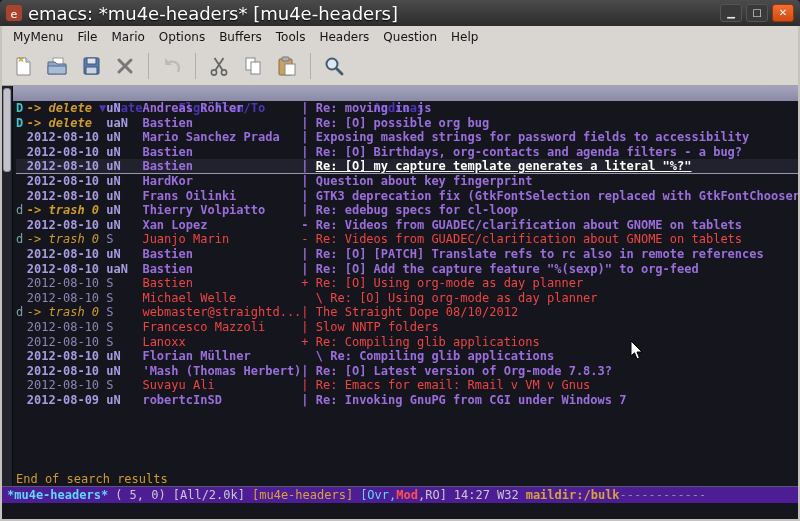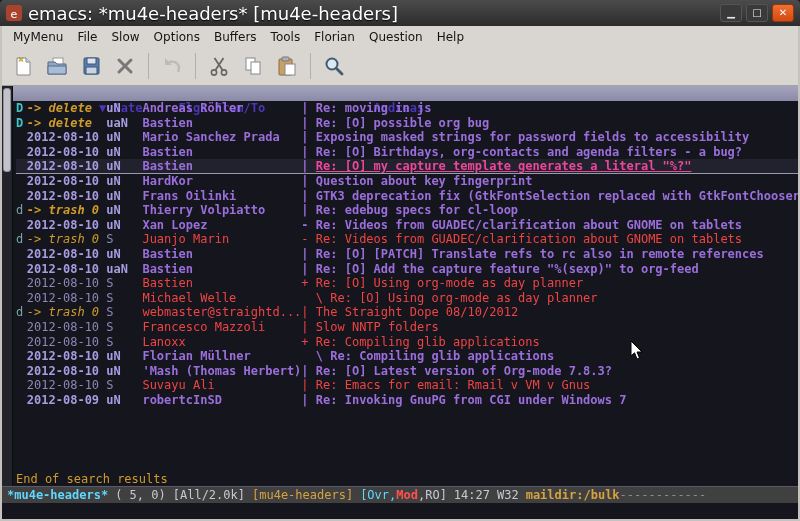--- a/index.html
+++ b/index.html
@@ -46,24 +46,24 @@
   .cf{display:inline-block;min-width:5ch;}
   .cfrom{display:inline-block;min-width:22ch;}
   .row.unread .cfrom,.row.unread .sep,.row.unread .subject{color:#9a6fdb;font-weight:bold;}
   .row.read  .cfrom,.row.read  .sep,.row.read  .subject{color:#ef4444;}
   .row.unread .cd,.row.unread .cf{color:#a79ce0;font-weight:bold;}
   .row.read  .cd,.row.read  .cf{color:#8d87b5;}
   .cm.D{color:#41c3c3;font-weight:bold;}
   .cm.d{color:#7aa3a3;}
   .cd.target{color:#cf9c2a !important;font-style:italic;}
   .row.current{background:#22222e;border-bottom:1px solid #9a98b0;box-sizing:border-box;}
-  .row.current .subject{color:#ec4899;text-decoration:underline;}
+  .row.current .subject{color:#ffffff;text-decoration:underline;}
   .end-text{color:#cf9c2a;white-space:pre;padding-left:3px;margin-top:2px;}
   
-  .modeline{height:17px;line-height:16px;flex:none;background:#404040;border-top:1px solid #5a5a6e;
+  .modeline{height:17px;line-height:16px;flex:none;background:#4c1d95;border-top:1px solid #5a5a6e;
             color:#c8c8d2;font-family:"DejaVu Sans Mono",monospace;font-size:12px;
             white-space:pre;padding-left:5px;box-sizing:border-box;overflow:hidden;}
   .seg{margin-right:7px;}
   .m-buffer{color:#5fd7ff;font-weight:bold;}
   .m-mode{color:#d7a23e;}
   .m-ovr{color:#5fd7ff;}
   .m-mod{color:#ff5050;font-weight:bold;}
   .m-folder{color:#d7a23e;font-weight:bold;}
   .m-dash{color:#8a8a96;}
   .echo{height:16px;flex:none;background:#15151e;}
@@ -88,25 +88,25 @@
       <span class="wbtn maximize">□</span>
       <span class="wbtn close">✕</span>
     </span>
   </div>
 
   <div class="frame">
 
     <div class="menubar">
         <span class="menu-item">MyMenu</span>
         <span class="menu-item">File</span>
-        <span class="menu-item">Slow</span>
+        <span class="menu-item">Mario</span>
         <span class="menu-item">Options</span>
         <span class="menu-item">Buffers</span>
         <span class="menu-item">Tools</span>
-        <span class="menu-item">Florian</span>
+        <span class="menu-item">Headers</span>
         <span class="menu-item">Question</span>
         <span class="menu-item">Help</span>
       </div>
 
     <div class="toolbar">
         <span class="tool-btn">
           <svg width="22" height="22" viewBox="0 0 22 22">
             <path d="M5 3h9l4 4v13H5z" fill="#fdfdfd" stroke="#8a8a8a"></path>
             <path d="M14 3v4h4" fill="#d8d8d8" stroke="#8a8a8a"></path>
             <path d="M7 2.5l1.1 2L7 6.5l2-1.1 2 1.1-1.1-2L11 2.5l-2 1.1z" fill="#e8c430" stroke="#a08010" stroke-width=".5"></path>

